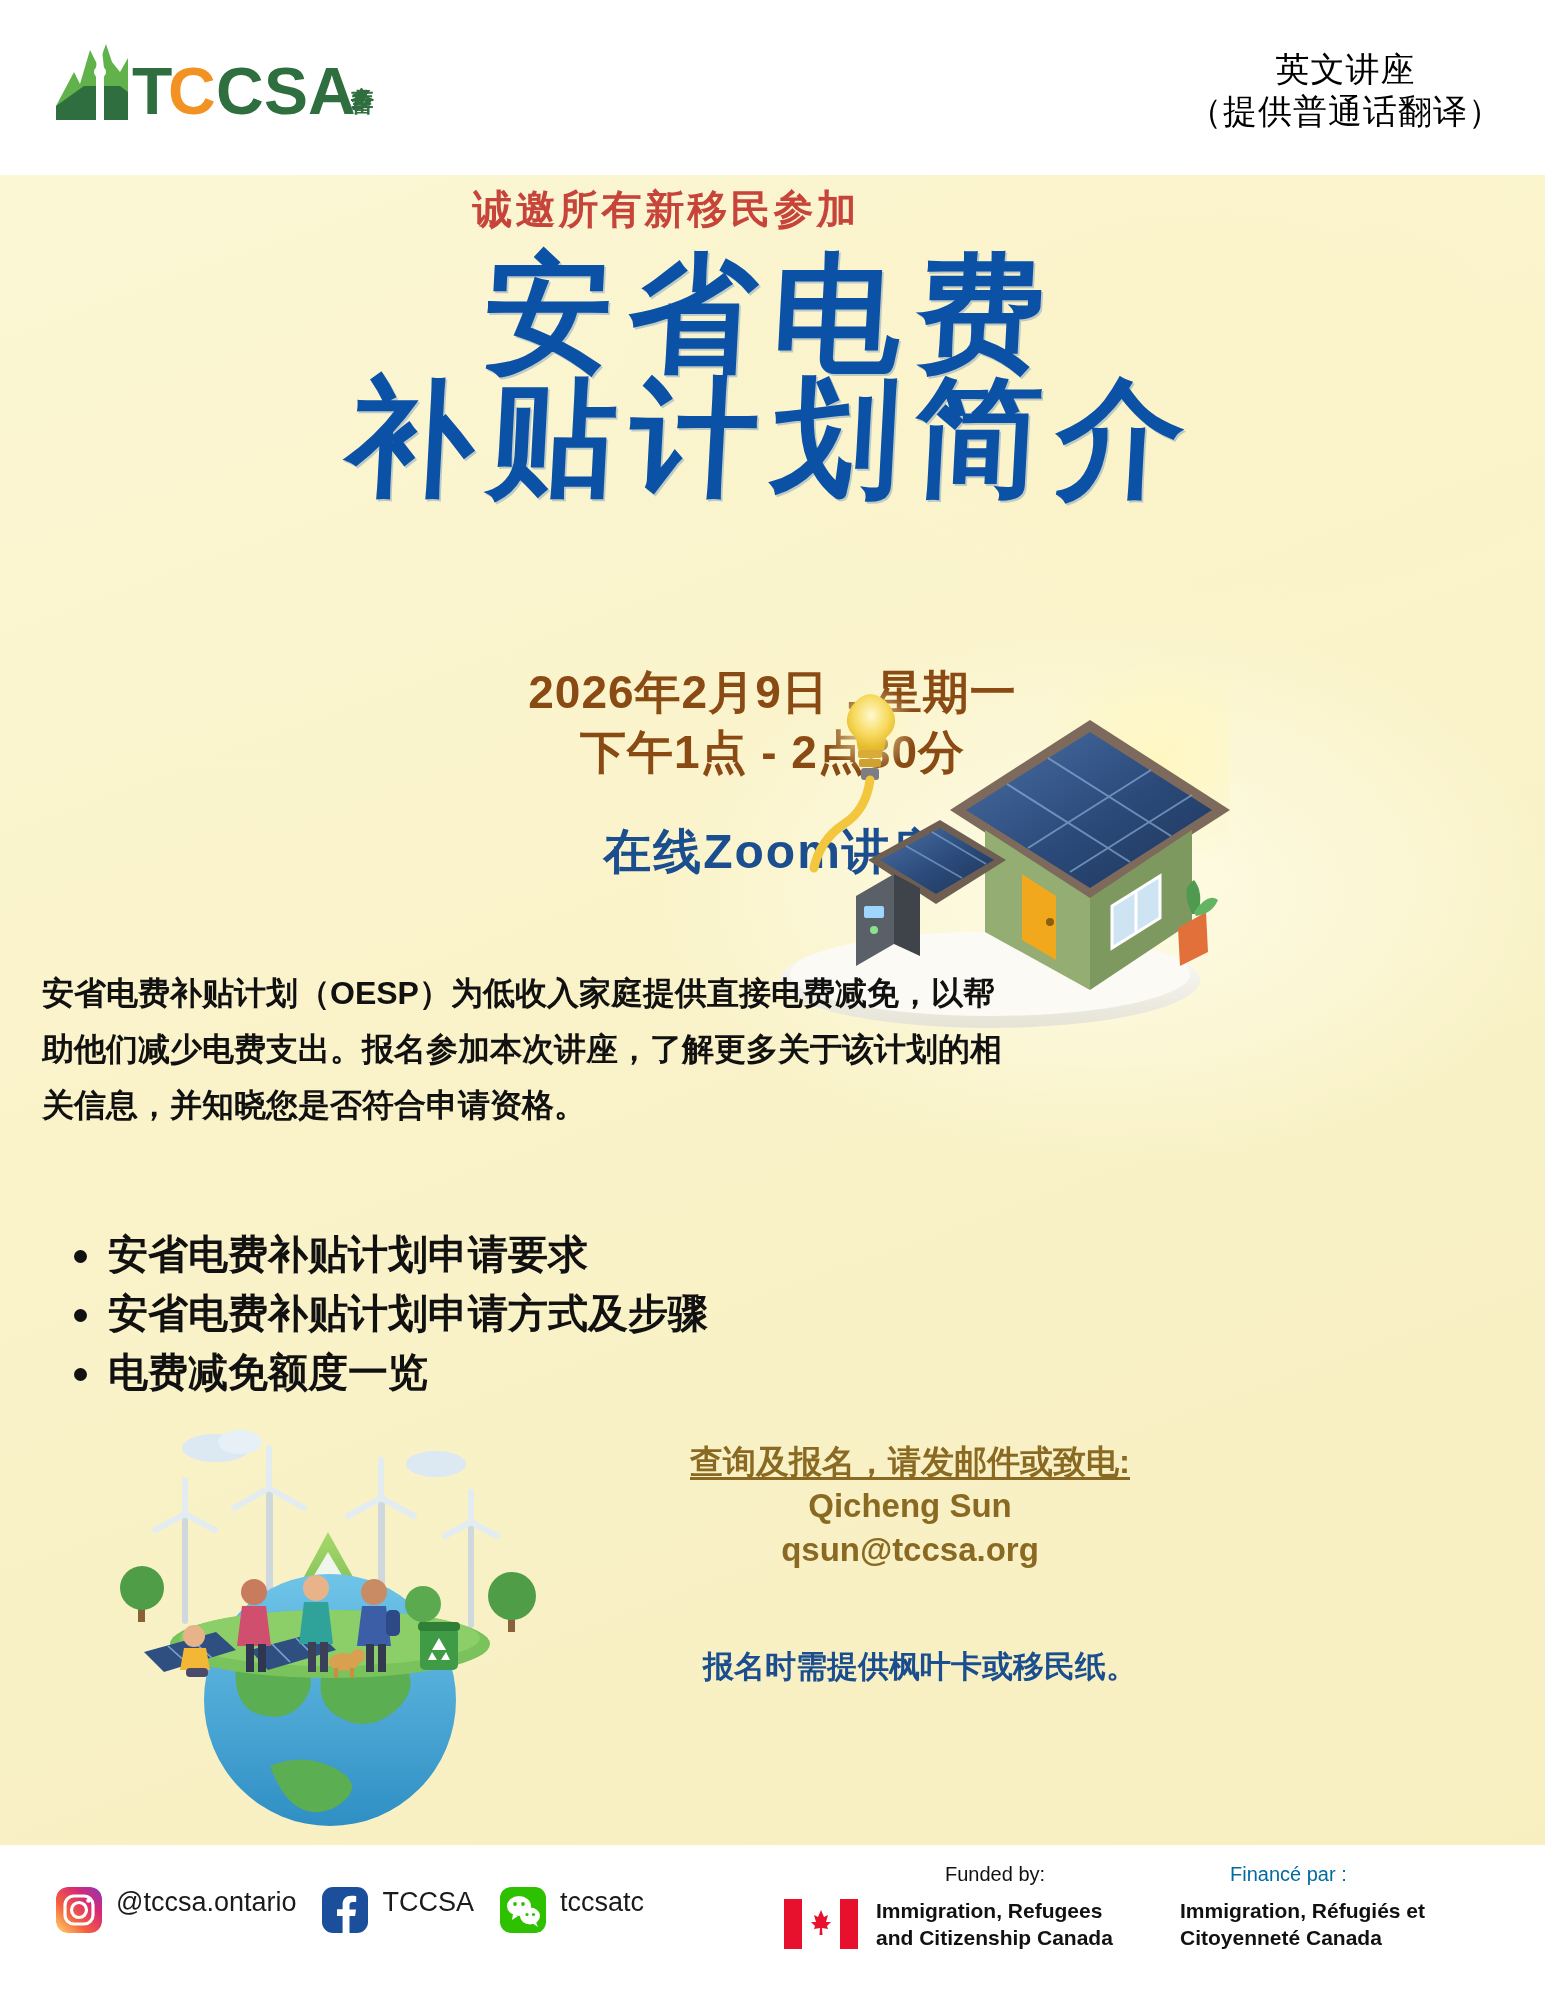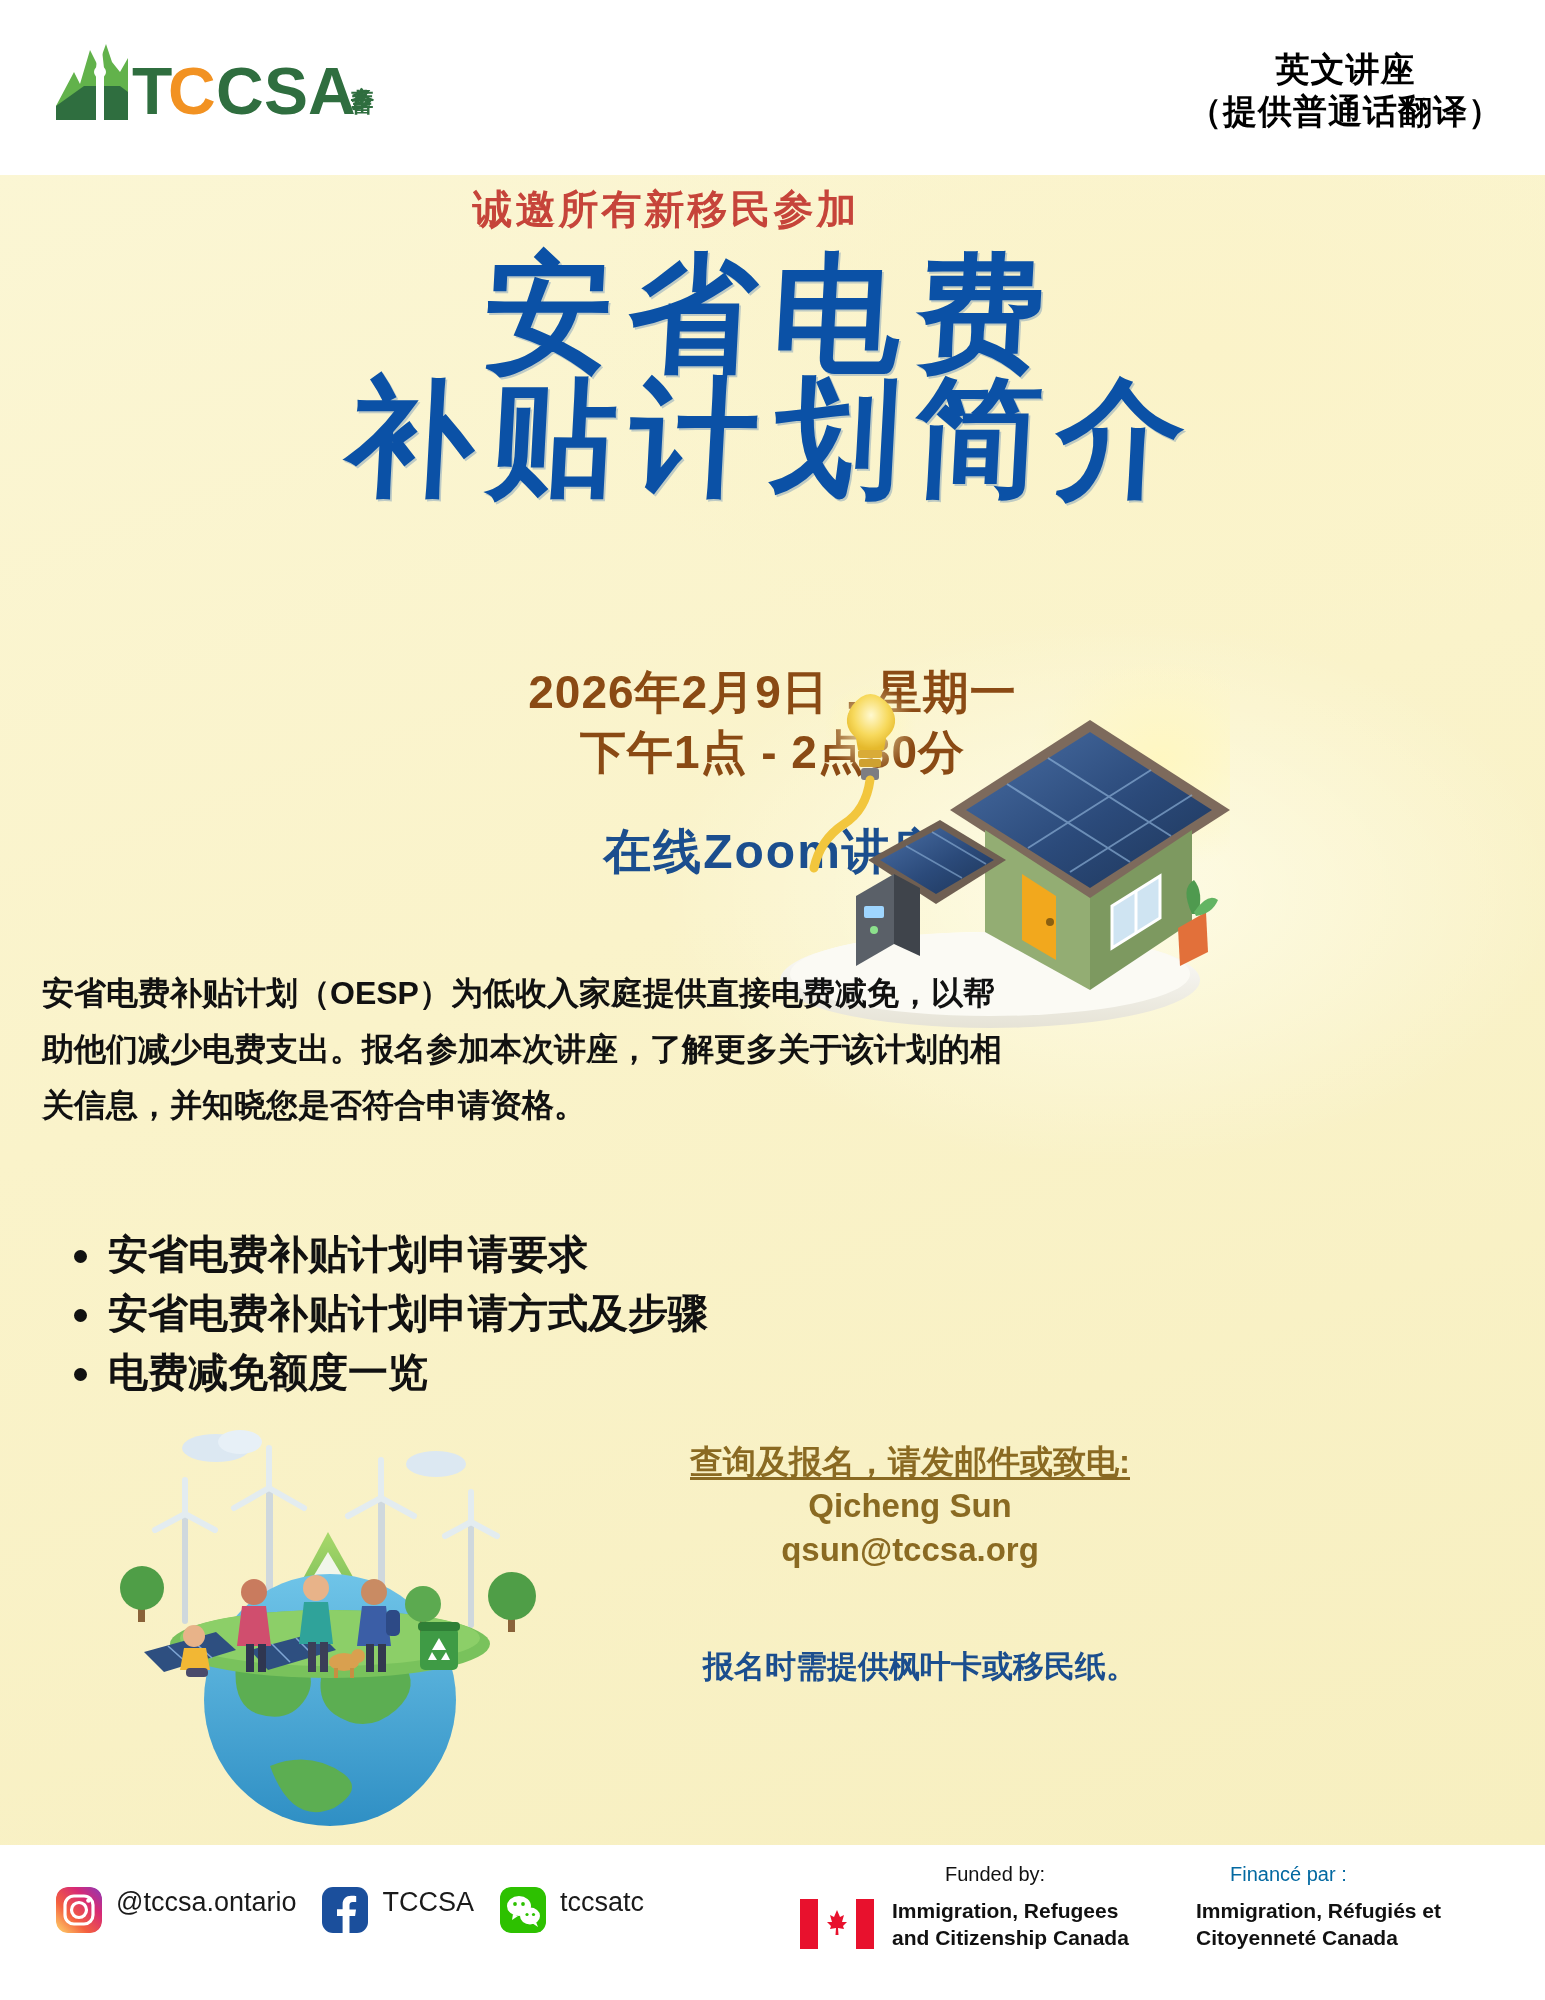--- a/index.html
+++ b/index.html
@@ -22,21 +22,21 @@
   .logo-svg{display:block;}
   .logo-cn{
     position:absolute;left:322px;top:40px;
     font-family:"Liberation Serif","DejaVu Serif",serif;
     font-size:23px;line-height:25px;font-weight:700;color:#2f6e3f;
     writing-mode:vertical-rl;letter-spacing:2px;height:90px;
   }
   .header-right{
     position:absolute;right:42px;top:48px;
     text-align:center;color:#000;
-    font-size:34px;font-weight:700;line-height:42px;
+    font-size:34px;font-weight:400;line-height:42px;
     letter-spacing:1px;
     margin-left:46px;
   }
 
   
   .body-bg{
     position:absolute;left:0;top:145px;width:1545px;height:1700px;
     background:
       radial-gradient(ellipse 900px 500px at 78% 12%, #fbf3c9 0%, rgba(251,243,201,0) 70%),
       linear-gradient(160deg,#fbf6d4 0%,#faf3ca 45%,#f7efc0 100%);
@@ -123,21 +123,21 @@
   .ico{width:46px;height:46px;border-radius:11px;display:block;}
 
   .funded{
     position:absolute;left:945px;top:18px;width:230px;
     font-size:20px;color:#111;font-family:"Liberation Sans",sans-serif;
   }
   .funded2{
     position:absolute;left:1230px;top:18px;width:240px;
     font-size:20px;color:#0369a1;font-family:"Liberation Sans",sans-serif;
   }
-  .gov{position:absolute;left:800px;top:52px;display:flex;align-items:center;gap:18px;}
+  .gov{position:absolute;left:784px;top:52px;display:flex;align-items:center;gap:18px;}
   .flag{width:74px;height:50px;display:block;}
   .govtxt{font-size:21px;line-height:27px;color:#111;font-weight:700;width:258px;
           font-family:"Liberation Sans",sans-serif;}
   .govtxt2{font-size:21px;line-height:27px;color:#111;font-weight:700;width:250px;
           margin-left:28px;font-family:"Liberation Sans",sans-serif;}
 </style>
 </head>
 <body>
 
 <div class="poster">

